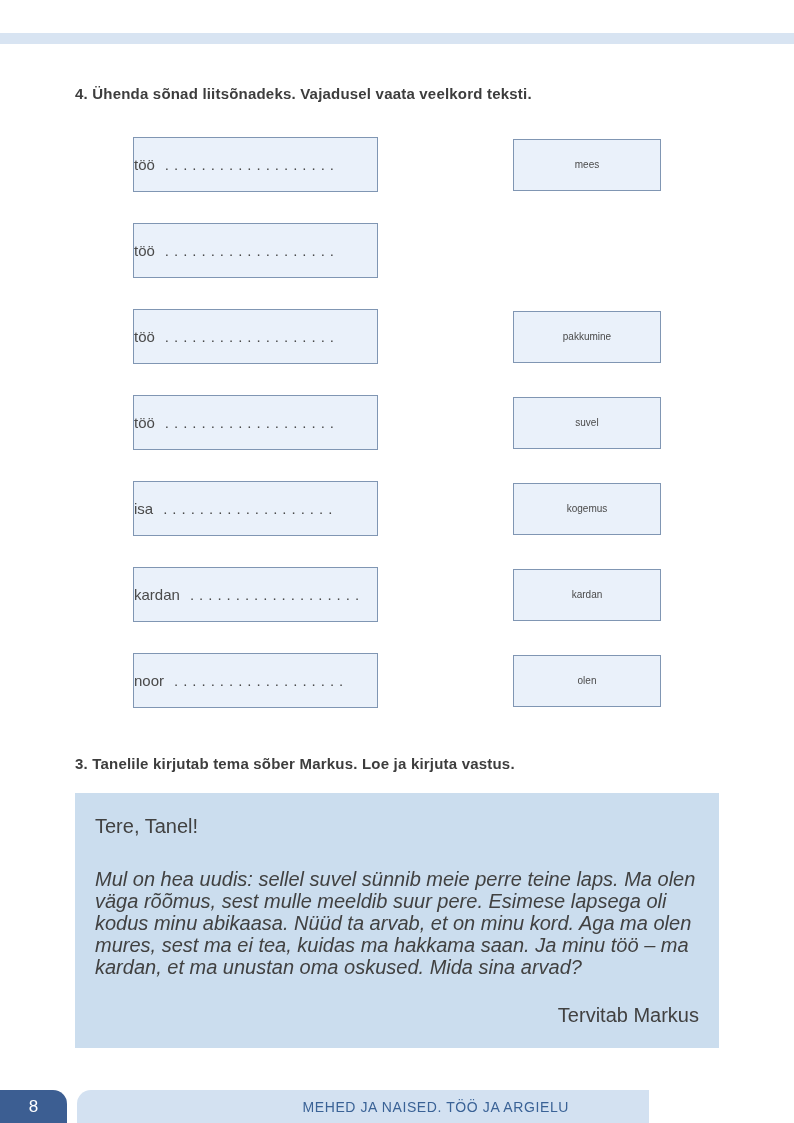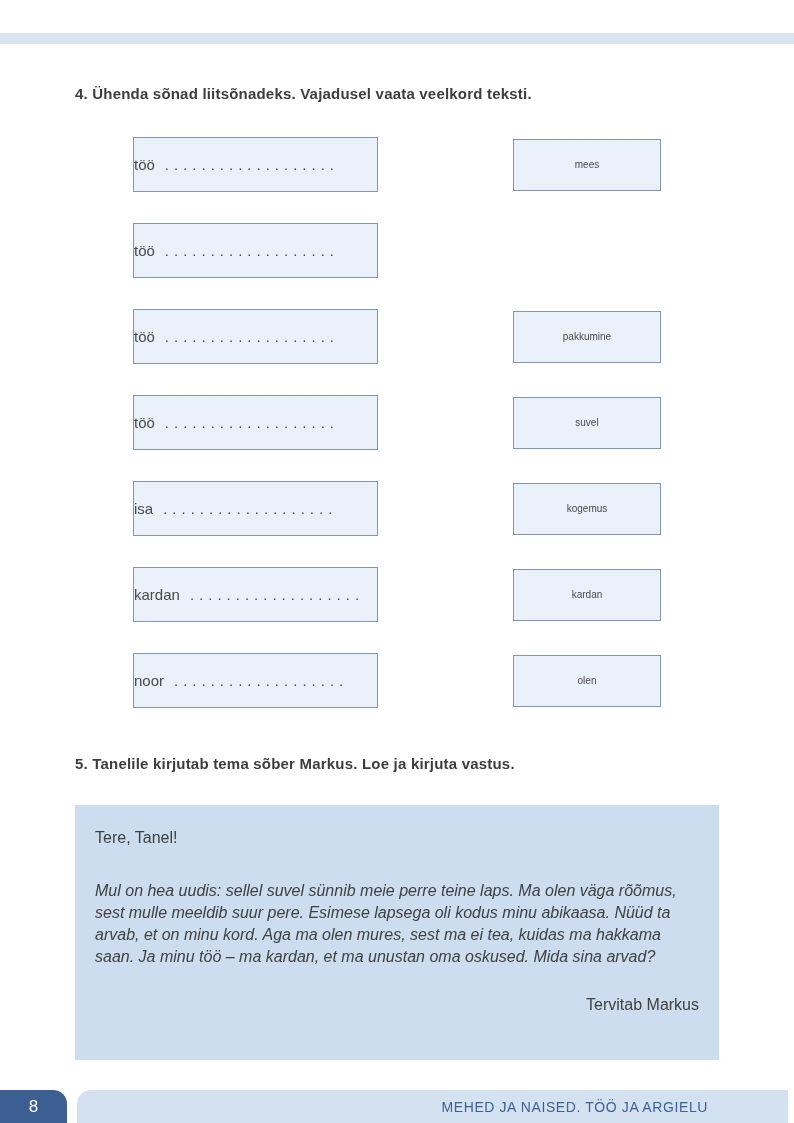--- a/index.html
+++ b/index.html
@@ -77,24 +77,23 @@
     color: #4a4a4a;
   }
 
   
   .letter-box {
     position: absolute;
     left: 75px; top: 793px;
     width: 644px; height: 255px;
     background: #cbddee;
     padding: 16px 20px 20px 20px;
-    font-size: 16px;
+    font-size: 20px;
     line-height: 22px;
     color: #414141;
-    margin-top: 12px;
   }
   .letter-salutation { margin-top: 6px; }
   .letter-body { margin-top: 31px; max-width: 604px; font-style: italic; }
   .letter-signature {
     margin-top: 26px;
     text-align: right;
   }
 
   
   .page-number-box {
@@ -105,21 +104,21 @@
     border-top-right-radius: 14px;
     display: flex;
     align-items: center;
     justify-content: center;
     color: #ffffff;
     font-size: 17px;
   }
   .footer-bar {
     position: absolute;
     left: 77px; top: 1090px;
-    width: 711px; height: 33px;
+    width: 572px; height: 33px;
     background: #d3e1f1;
     border-top-left-radius: 14px;
     display: flex;
     align-items: center;
     justify-content: flex-end;
     padding-right: 80px;
     font-size: 14px;
     font-weight: 500;
     letter-spacing: 0.6px;
     color: #3a6296;
@@ -203,21 +202,21 @@
       <span class="dots">...................</span>
     </div>
     <div class="match-spacer"></div>
     <div class="match-right-box">
       <span>olen</span>
     </div>
   </div>
 
 </div>
 
-<div class="ex-heading ex5-heading">5. Tanelile kirjutab tema sõber Markus. Loe ja kirjuta vastus.</div>
+<div class="ex-heading ex5-heading">3. Tanelile kirjutab tema sõber Markus. Loe ja kirjuta vastus.</div>
 
 <div class="letter-box">
   <p class="letter-salutation">Tere, Tanel!</p>
   <p class="letter-body">Mul on hea uudis: sellel suvel sünnib meie perre teine laps. Ma olen väga rõõmus, sest mulle meeldib suur pere. Esimese lapsega oli kodus minu abikaasa. Nüüd ta arvab, et on minu kord. Aga ma olen mures, sest ma ei tea, kuidas ma hakkama saan. Ja minu töö – ma kardan, et ma unustan oma oskused. Mida sina arvad?</p>
   <p class="letter-signature">Tervitab Markus</p>
 </div>
 
 <div class="page-number-box">
   <span>8</span>
 </div>

